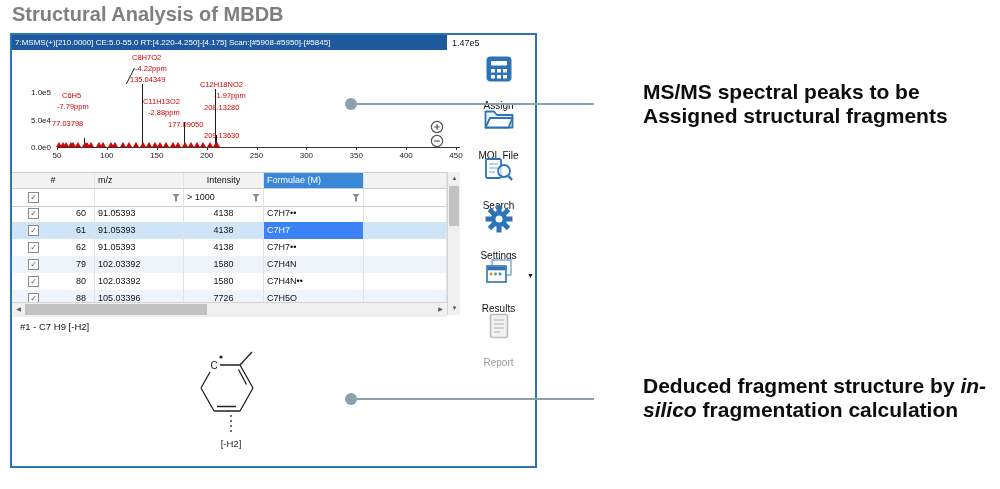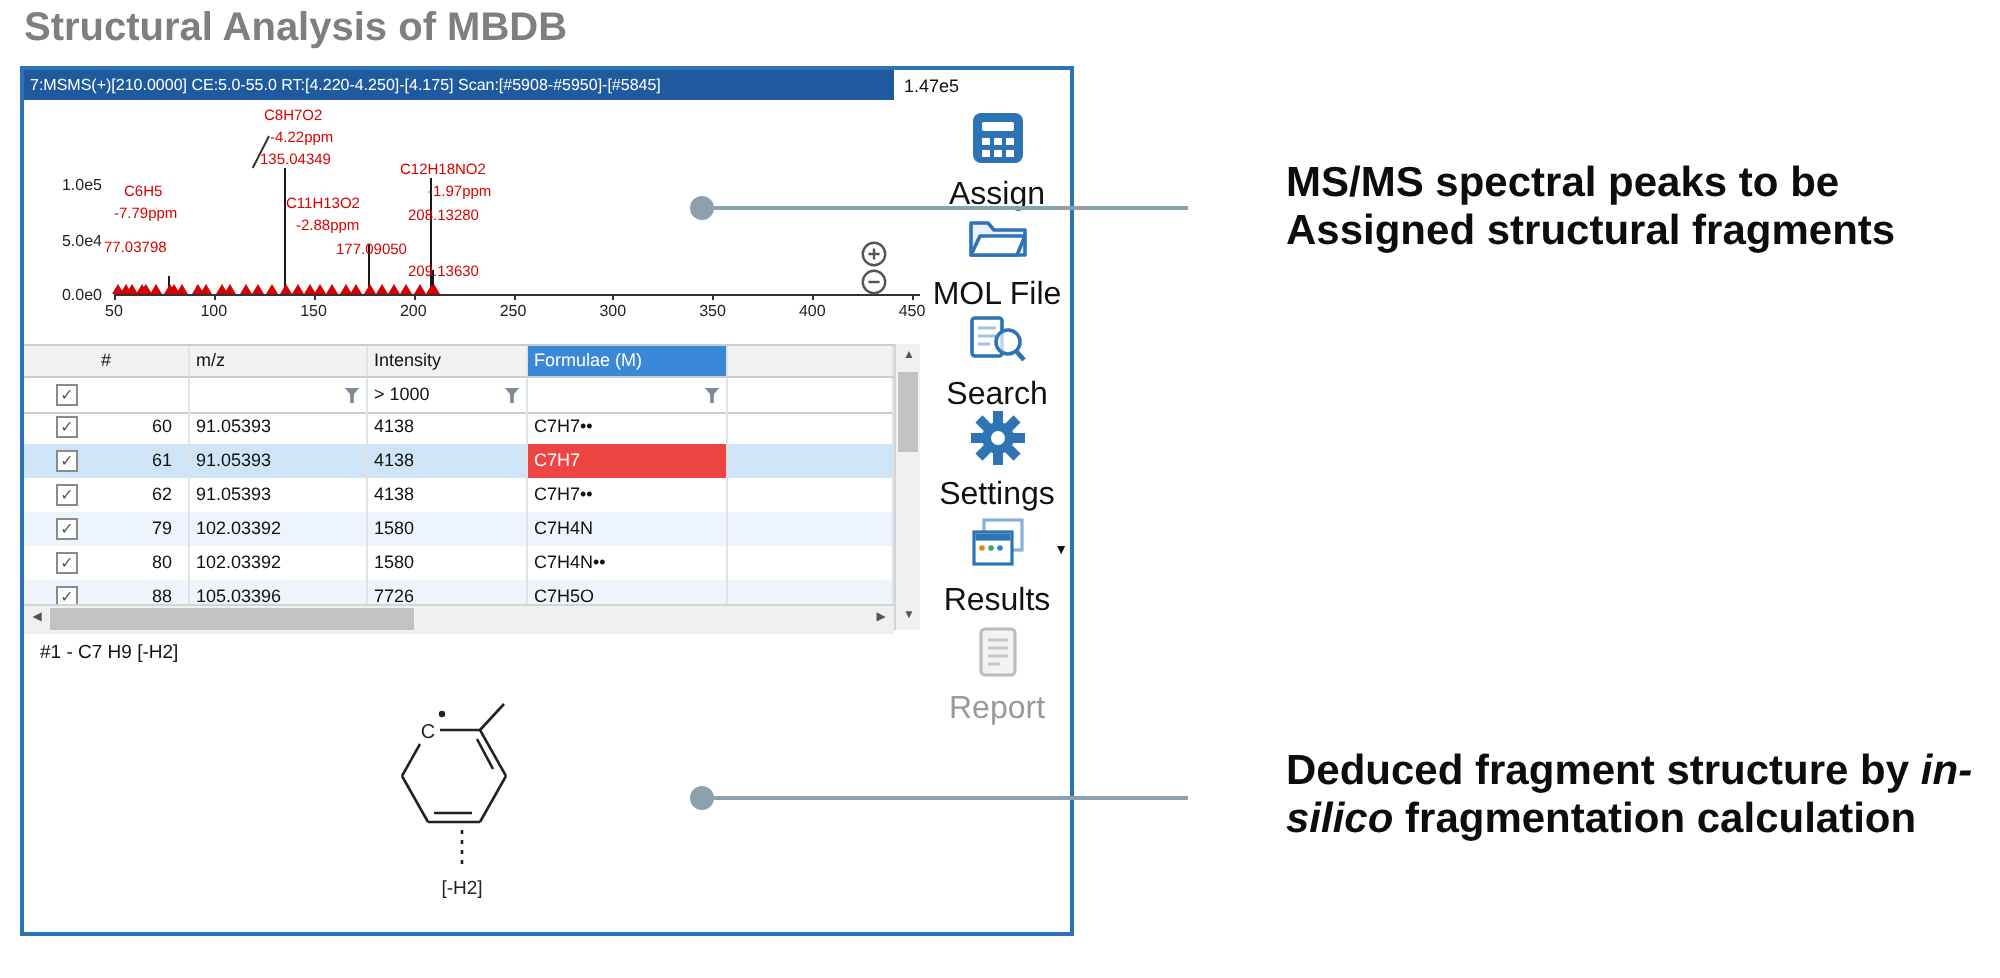--- a/index.html
+++ b/index.html
@@ -20,49 +20,49 @@
   .tri{position:absolute;bottom:0;width:0;height:0;border-left:3px solid transparent;border-right:3px solid transparent;border-bottom:5px solid #d80000;margin-left:-2px;}
   .xtl{position:absolute;top:97px;width:1px;height:3px;background:#333;}
   .xtick{position:absolute;top:101px;font-size:8px;color:#222;transform:translateX(-50%);}
   .ann{position:absolute;font-size:7.5px;color:#d80000;white-space:nowrap;line-height:8px;}
   .leader{position:absolute;left:122px;top:18px;width:1px;height:18px;background:#333;transform:rotate(27deg);transform-origin:top;}
   .zoomctl{position:absolute;right:16px;top:70px;}
 
   
   .grid{position:absolute;left:0;top:137px;width:435px;height:143px;border-top:1px solid #c9ced3;font-size:9px;color:#111;}
   .gc{box-sizing:border-box;border-right:1px solid #dfe3e7;padding:0 3px;overflow:hidden;white-space:nowrap;}
-  .c0{width:83px;} .c1{width:89px;} .c2{width:80px;text-align:left;} .c3{width:100px;} .c4{width:83px;}
+  .c0{width:83px;} .c1{width:89px;} .c2{width:80px;text-align:center;} .c3{width:100px;} .c4{width:83px;}
   .ghead{display:flex;height:15px;line-height:15px;background:#f2f2f2;border-bottom:1px solid #c9ced3;}
   .ghead .c0{text-align:center;}
   .ghead .c3{background:#3c88d8;color:#fff;}
   .gfilter{display:flex;height:17px;border-bottom:1px solid #c9ced3;align-items:center;background:#fff;}
   .gfilter .gc{height:17px;line-height:17px;}
   .fcell{display:flex;align-items:center;justify-content:flex-end;}
   .fcell.between{justify-content:space-between;}
   .funnel{width:8px;height:8px;background:#7f8b96;clip-path:polygon(0 0,100% 0,62% 45%,62% 100%,38% 100%,38% 45%);display:inline-block;flex:0 0 auto;}
   .rows{position:absolute;left:0;top:32px;width:435px;height:97px;overflow:hidden;}
   .trow{display:flex;height:17px;line-height:17px;}
   .trow.alt{background:#edf4fb;}
   .trow.sel{background:#cfe5f7;}
-  .selcell{background:#ef4444;color:#fff;}
+  .selcell{background:#3b82f6;color:#fff;}
   .rnum{display:flex;justify-content:space-between;align-items:center;padding:0 8px 0 16px;}
   .cb{display:inline-block;width:9px;height:9px;border:1px solid #8a8a8a;background:#fff;font-size:8px;line-height:9px;text-align:center;color:#555;}
 
   
   .hscroll{position:absolute;left:0;top:129px;width:435px;height:14px;background:#f0f0f0;border-top:1px solid #d4d4d4;}
   .hthumb{position:absolute;left:13px;top:1px;width:182px;height:11px;background:#c2c2c2;}
   .sarrow{position:absolute;font-size:6px;color:#555;width:13px;height:13px;line-height:13px;text-align:center;}
   .vscroll{position:absolute;left:435px;top:137px;width:13px;height:143px;background:#f0f0f0;border-left:1px solid #d4d4d4;box-sizing:border-box;}
   .vthumb{position:absolute;left:1px;top:14px;width:10px;height:40px;background:#c2c2c2;}
 
   
   .sidebar{position:absolute;left:448px;top:15px;width:77px;height:418px;}
   .sbitem{position:absolute;left:0;width:77px;text-align:center;cursor:pointer;}
   .sbicon{height:28px;display:flex;align-items:center;justify-content:center;}
-  .sblabel{font-size:16px;color:#111;margin-top:6px;}
+  .sblabel{font-size:10px;color:#111;margin-top:17px;}
   .sbitem.disabled .sblabel{color:#9a9a9a;}
   .sb-arrow{position:absolute;right:3px;top:14px;font-size:7px;color:#111;}
 
   
   .fraglabel{position:absolute;left:8px;top:286px;font-size:9.5px;color:#111;}
   .structure{position:absolute;left:145px;top:298px;}
 
   
   .co-dot{position:absolute;width:12px;height:12px;border-radius:50%;background:#8ba1ad;}
   .co-line{position:absolute;height:2px;background:#8ba1ad;}

